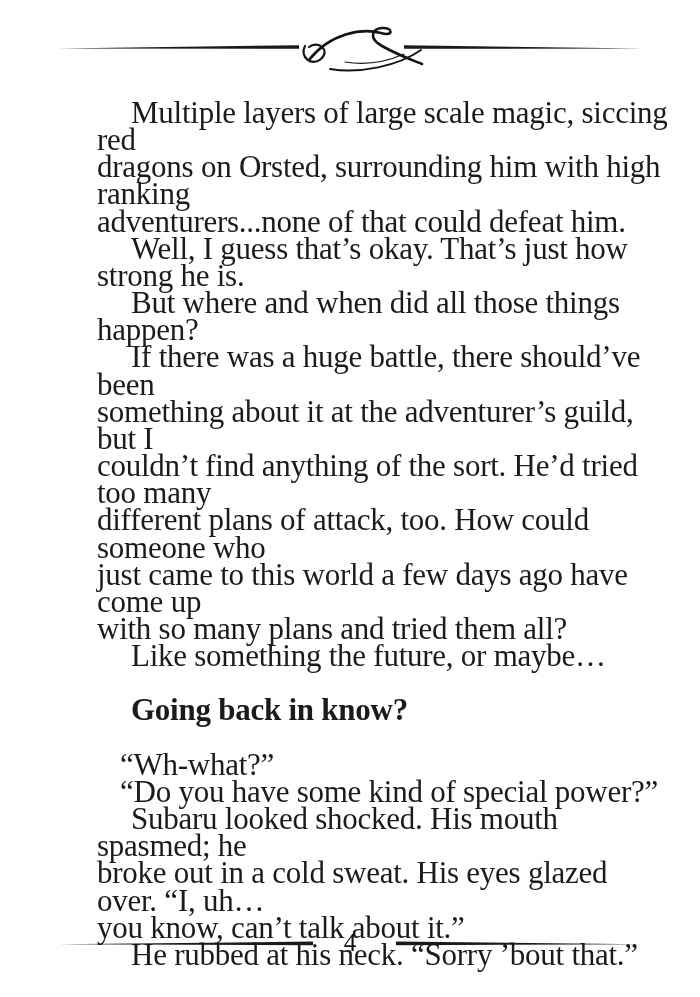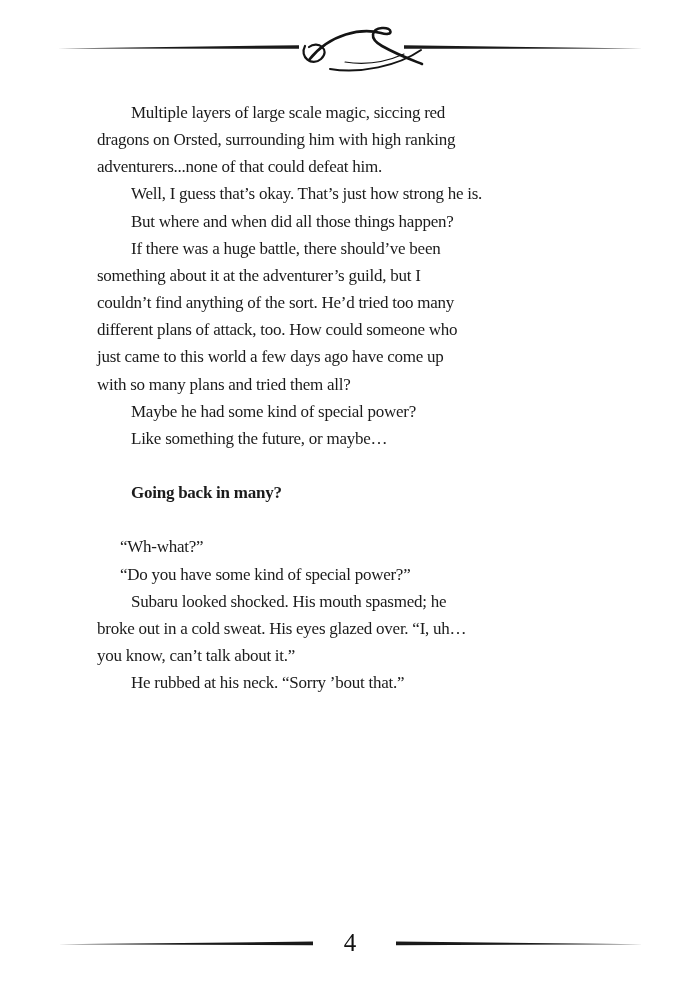--- a/index.html
+++ b/index.html
@@ -15,21 +15,21 @@
   .header-divider {
     position: absolute;
     top: 0; left: 0;
     width: 700px; height: 90px;
   }
   .page-body {
     position: absolute;
     top: 99px;
     left: 97px;
     width: 577px;
-    font-size: 17px;
+    font-size: 31px;
     line-height: 27.15px;
     letter-spacing: -0.25px;
     color: #1b1b1b;
   }
   .para { margin: 0; text-indent: 34px; }
   .para.dialogue { text-indent: 23px; }
   .para.italic { }
   .para.heading { font-weight: 700; margin: 27.15px 0; }
   .footer-divider {
     position: absolute;
@@ -60,23 +60,22 @@
     <path stroke-width="2.0" d="M330,69 C360,74 398,66 421,50"></path>
     <path stroke-width="1.1" d="M345,62 C368,66 388,61 404,54"></path>
   </g>
 </svg>
 
 <main class="page-body">
     <p class="para normal">Multiple layers of large scale magic, siccing red<br>dragons on Orsted, surrounding him with high ranking<br>adventurers...none of that could defeat him.</p>
     <p class="para italic">Well, I guess that’s okay. That’s just how strong he is.</p>
     <p class="para normal">But where and when did all those things happen?</p>
     <p class="para normal">If there was a huge battle, there should’ve been<br>something about it at the adventurer’s guild, but I<br>couldn’t find anything of the sort. He’d tried too many<br>different plans of attack, too. How could someone who<br>just came to this world a few days ago have come up<br>with so many plans and tried them all?</p>
-    <p class="para normal">Maybe he had some kind of special power?</p>
     <p class="para normal">Like something the future, or maybe…</p>
-    <p class="para heading">Going back in many?</p>
+    <p class="para heading">Going back in know?</p>
     <p class="para dialogue">“Wh-what?”</p>
     <p class="para dialogue">“Do you have some kind of special power?”</p>
     <p class="para normal">Subaru looked shocked. His mouth spasmed; he<br>broke out in a cold sweat. His eyes glazed over. “I, uh…<br>you know, can’t talk about it.”</p>
     <p class="para normal">He rubbed at his neck. “Sorry ’bout that.”</p>
   </main>
 
 <svg class="footer-divider" viewBox="0 0 700 34" xmlns="http://www.w3.org/2000/svg" aria-hidden="true">
   <g fill="#1a1a1a">
     <polygon points="58,16.2 313,13.6 313,17.2"></polygon>
     <polygon points="643,16.2 396,13.6 396,17.2"></polygon>

